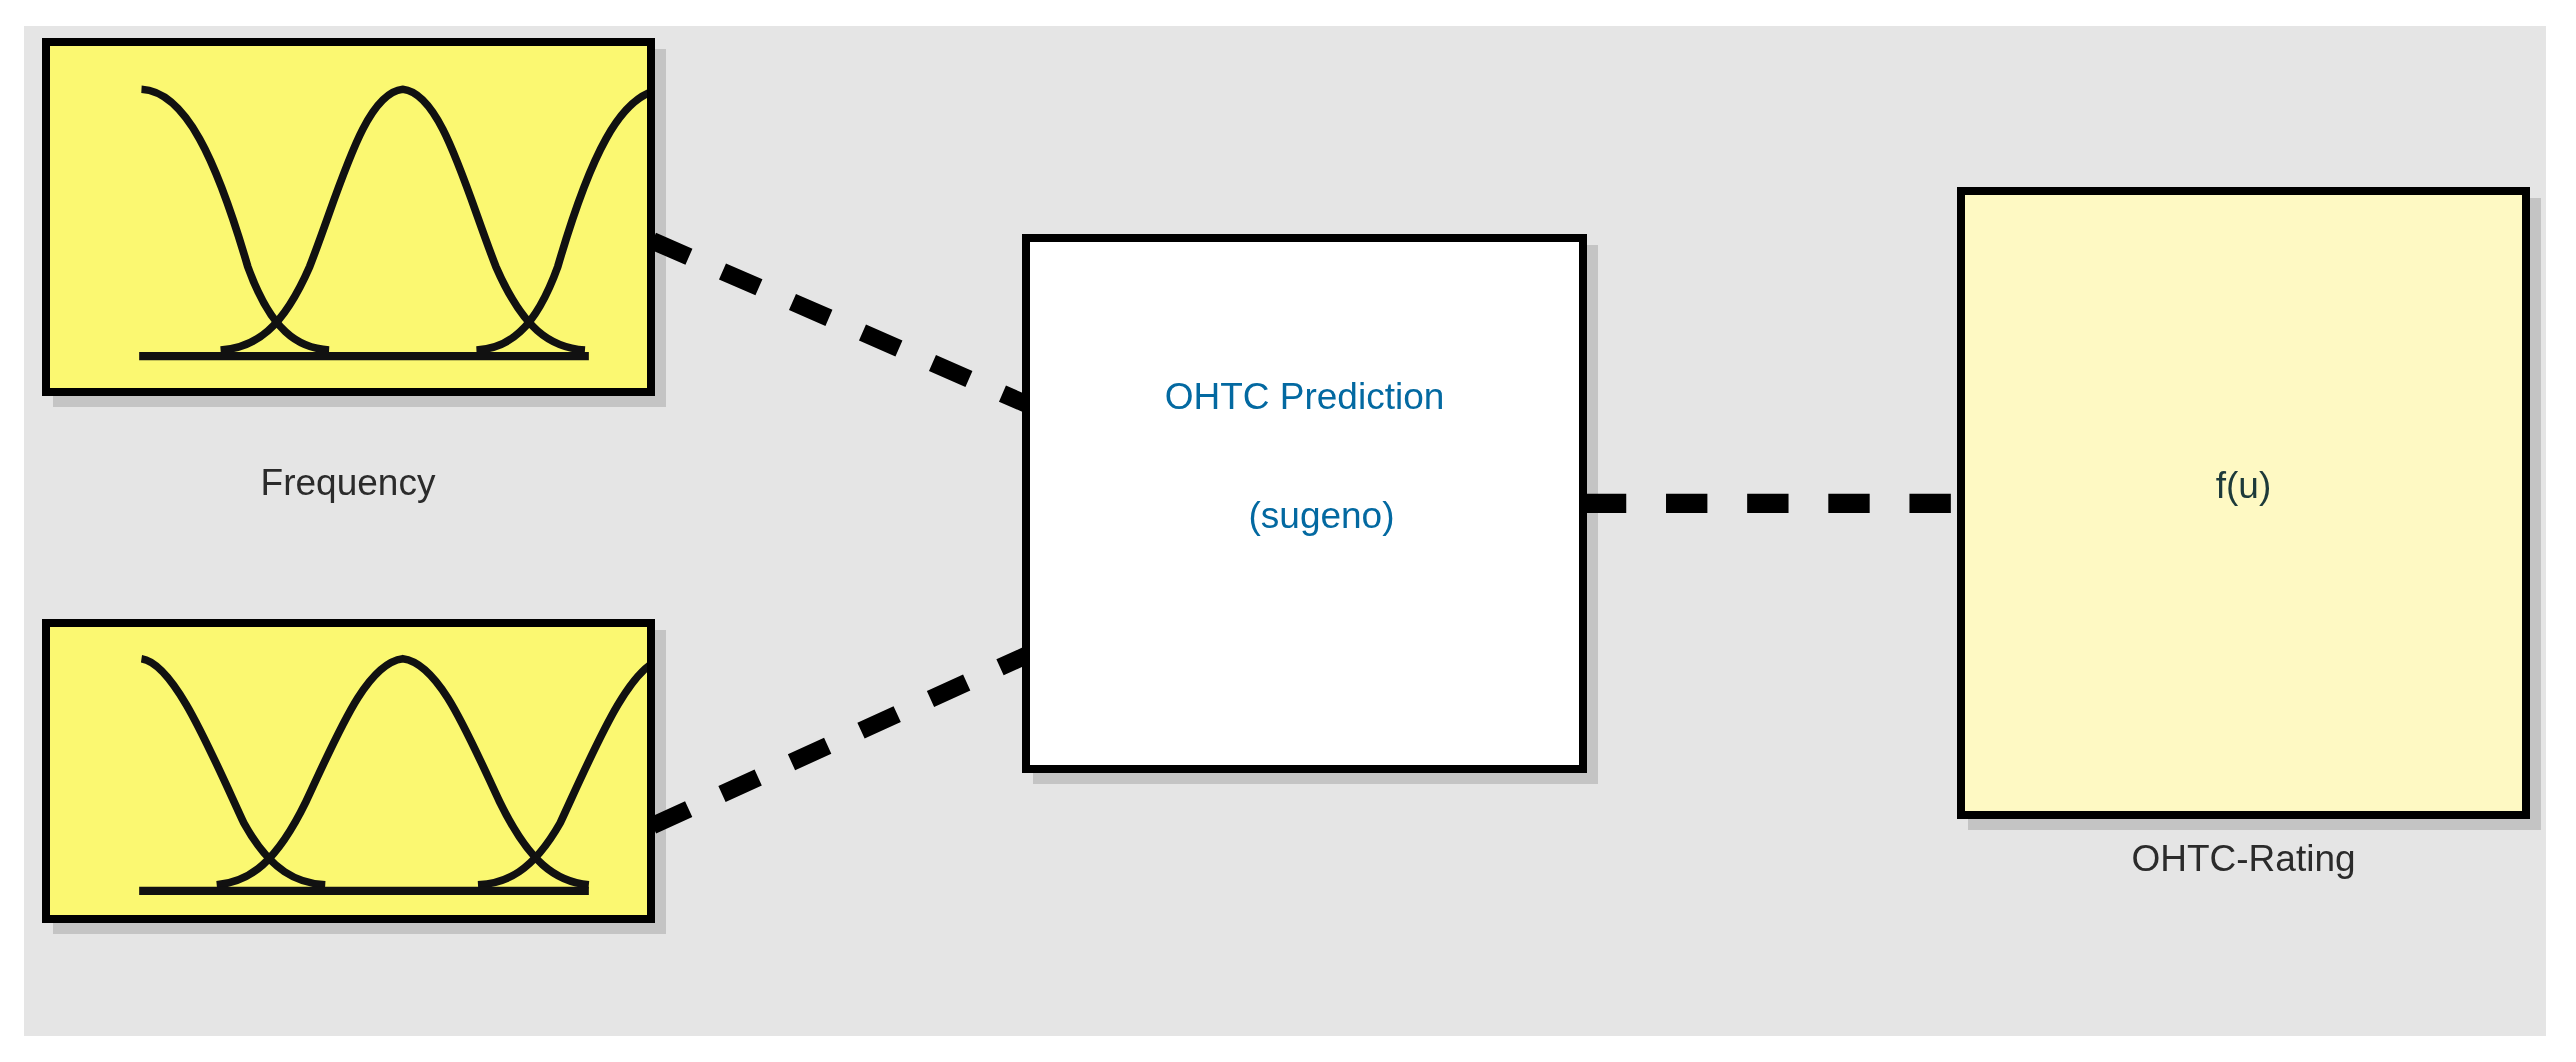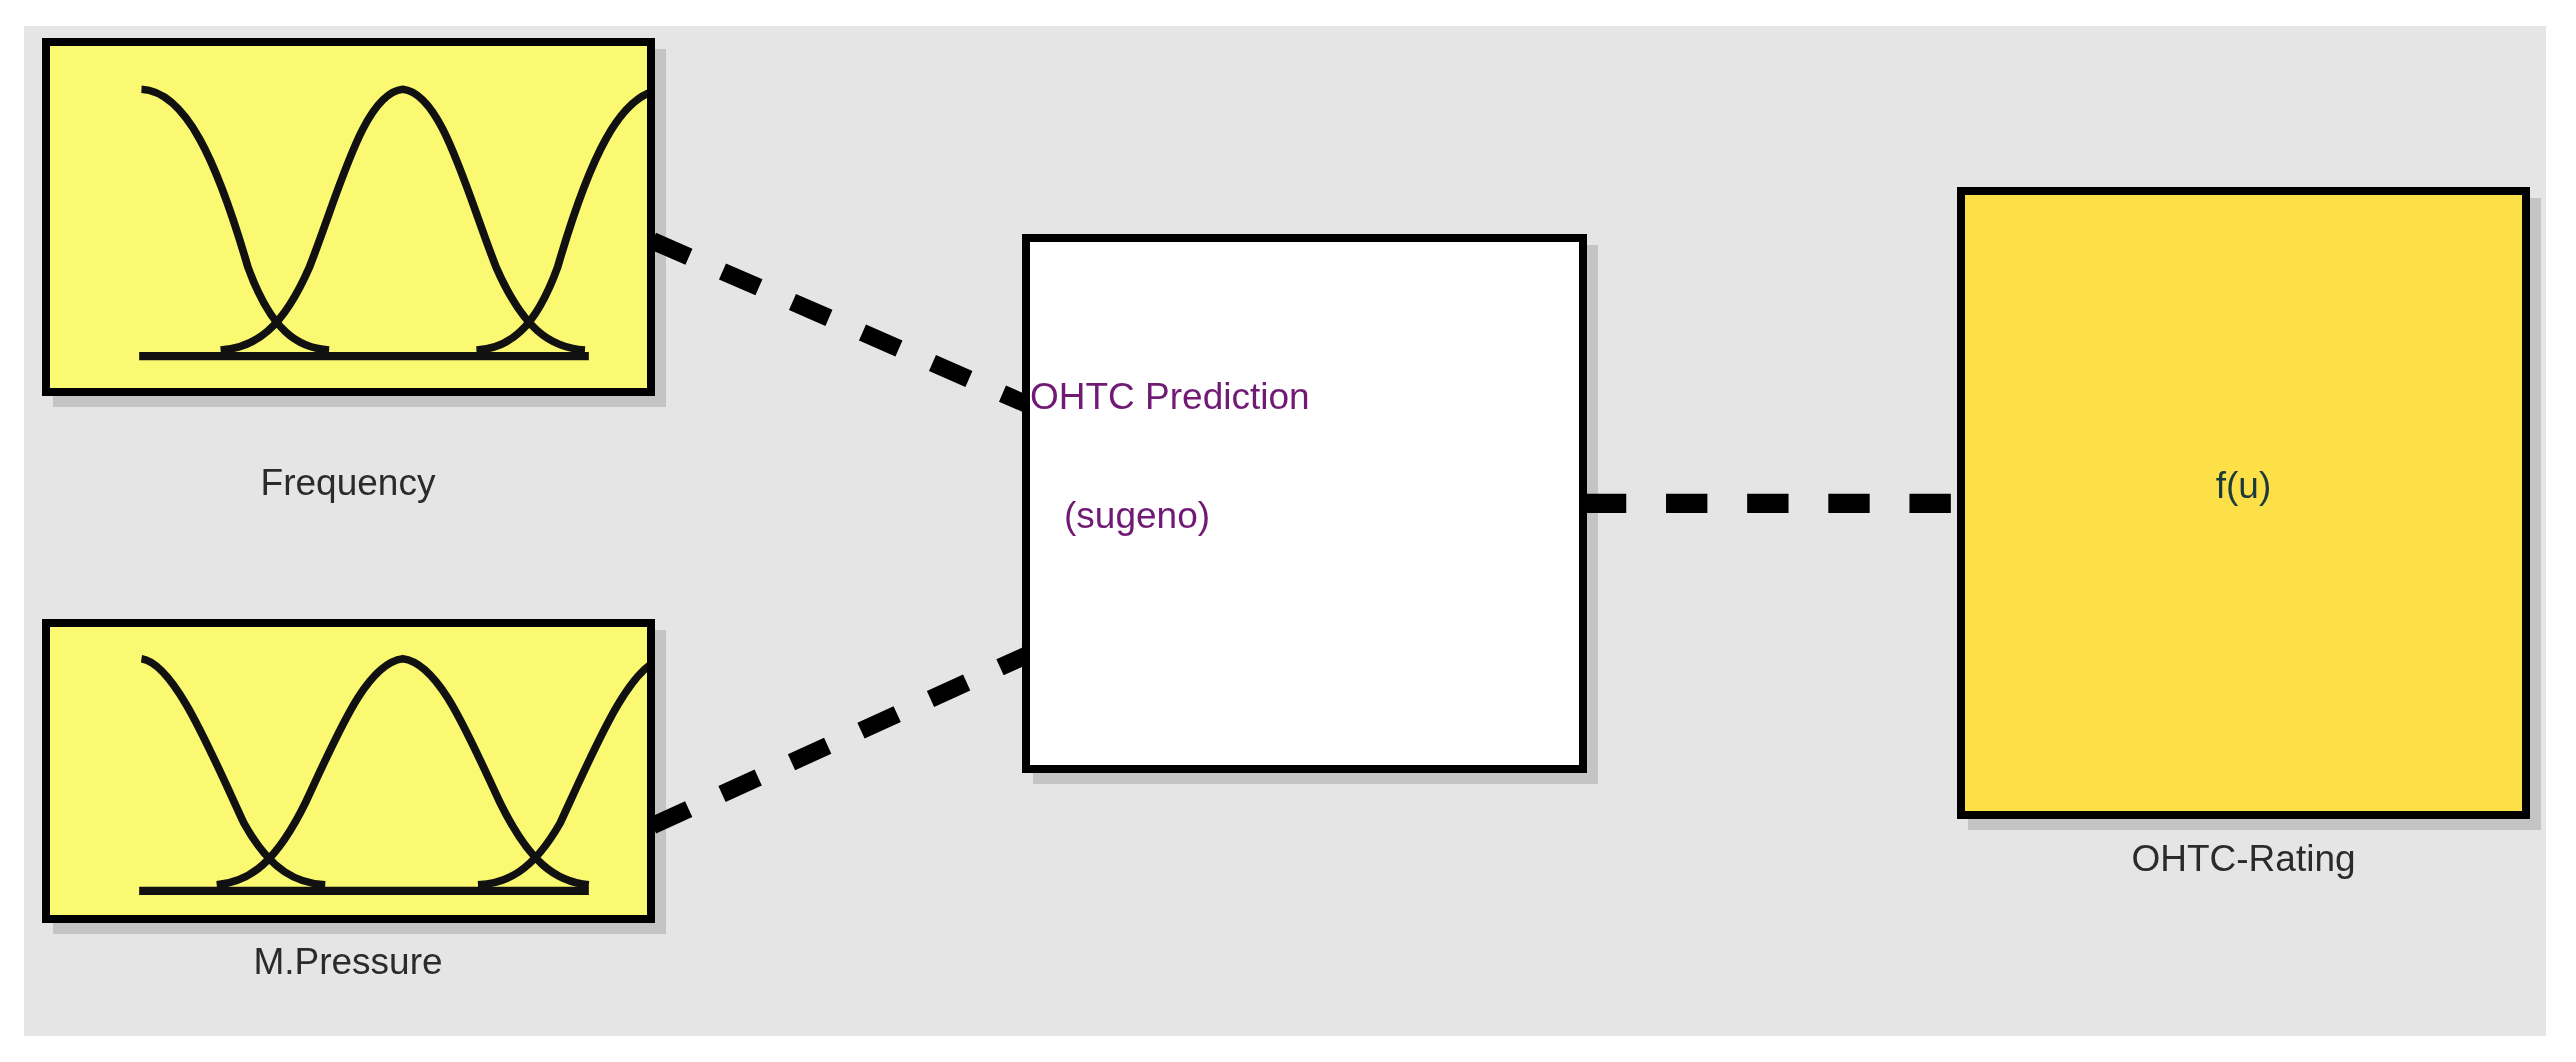--- a/index.html
+++ b/index.html
@@ -34,21 +34,21 @@
 
   
   .block {
     position: absolute;
     box-sizing: border-box;
     border: 8.8px solid #000000;
     box-shadow: 11px 11px 0 0 rgba(0,0,0,0.14);
   }
   .block.input  { background: #fbf871; }
   .block.system { background: #ffffff; }
-  .block.output { background: #fde047; padding-left: 42px; }
+  .block.output { background: #fef9c3; padding-left: 42px; }
 
   
   .mf-plot {
     position: absolute;
     inset: 0;
     width: 100%;
     height: 100%;
     display: block;
   }
 
@@ -61,21 +61,22 @@
     line-height: 1.0;
     white-space: nowrap;
     font-family: "Liberation Sans", sans-serif;
   }
 
   
   .sys-text {
     position: absolute;
     left: 0;
     right: 0;
-    color: #701a75;
+    text-align: center;
+    color: #0369a1;
     font-size: 37px;
     white-space: nowrap;
     font-family: "Liberation Sans", sans-serif;
   }
   .sys-title  { top: 134px; }
   .sys-method { top: 253px; margin-left: 34px; }
 
   
   .out-text {
     position: absolute;
@@ -133,21 +134,20 @@
       <svg class="mf-plot" viewBox="0 0 770 382" preserveAspectRatio="none">
 
         <path d="M 118 42 C 160 48 205 160 250 260 C 285 325 320 340 355 342" fill="none" stroke="#111111" stroke-width="10"></path>
         <path d="M 215 342 C 258 338 292 312 330 232 C 372 140 408 48 455 42
                  C 502 48 538 140 580 232 C 618 312 652 338 695 342" fill="none" stroke="#111111" stroke-width="10"></path>
         <path d="M 552 342 C 588 340 622 325 658 260 C 703 160 748 48 792 42" fill="none" stroke="#111111" stroke-width="10"></path>
 
         <line x1="115" y1="350" x2="695" y2="350" stroke="#111111" stroke-width="11"></line>
       </svg>
     </div>
-    <div class="caption" style="left:17.5px; top:917px; width:613px;">M.Pressure</div>
 
     <div class="block system" style="left:998px; top:208px; width:565px; height:539px;">
       <div class="sys-text sys-title">OHTC Prediction</div>
       <div class="sys-text sys-method">(sugeno)</div>
     </div>
 
     <div class="block output" style="left:1933px; top:161px; width:573px; height:632px;">
       <div class="out-text">f(u)</div>
     </div>
     <div class="caption" style="left:1933px; top:814px; width:573px;">OHTC-Rating</div>

